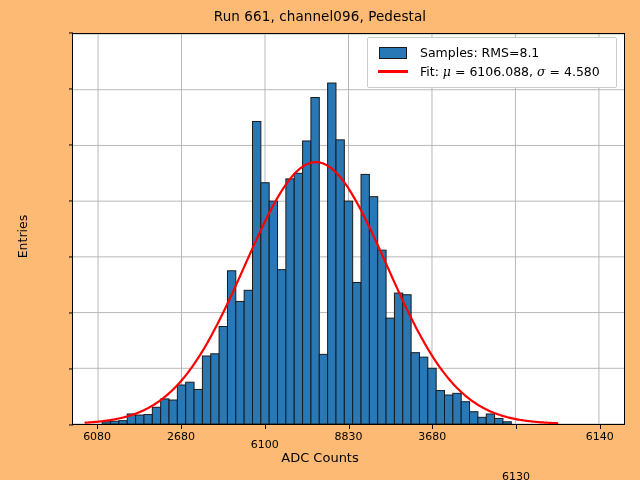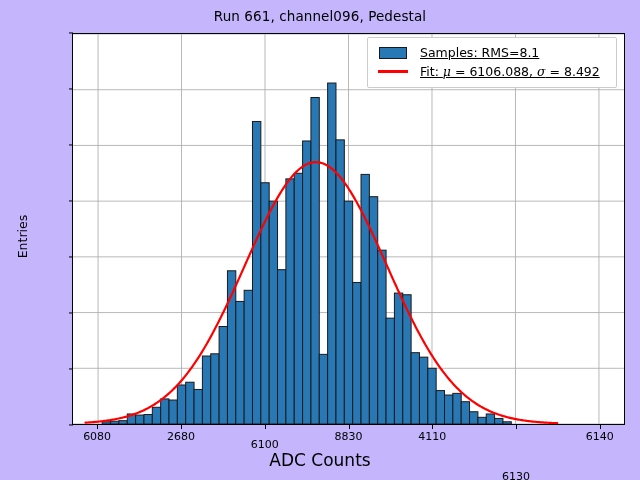--- a/index.html
+++ b/index.html
@@ -10,21 +10,21 @@
   body {
     width: 640px;
     height: 480px;
     font-family: "DejaVu Sans", sans-serif;
     overflow: hidden;
   }
   #figure {
     position: relative;
     width: 640px;
     height: 480px;
-    background: #c4b5fd;
+    background: #fdba74;
   }
   #chart-title {
     position: absolute;
     left: 0;
     top: 8px;
     width: 640px;
     text-align: center;
     font-size: 13.5px;
     color: #000000;
     letter-spacing: 0.1px;
@@ -82,21 +82,21 @@
     font-size: 12.5px;
     color: #000000;
     transform: rotate(-90deg);
   }
   #xlabel {
     position: absolute;
     left: 0;
     top: 450px;
     width: 640px;
     text-align: center;
-    font-size: 17px;
+    font-size: 13px;
     color: #000000;
   }
   
   #legend {
     position: absolute;
     left: 367px;
     top: 37px;
     width: 250px;
     padding: 5px 7px 6px 7px;
     box-sizing: border-box;
@@ -126,21 +126,20 @@
   }
   .legend-line {
     width: 30px;
     height: 2.2px;
     background: #ff0000;
   }
   .legend-label {
     font-size: 12.5px;
     color: #000000;
     white-space: nowrap;
-    text-decoration: underline;
   }
   .legend-label i { font-family: "DejaVu Serif", serif; font-style: italic; }
 </style>
 </head>
 <body>
 
 <div id="figure">
 
   <div id="chart-title">Run 661, channel096, Pedestal</div>
 
@@ -159,21 +158,21 @@
     </div>
   <div id="xtick-labels">
       <div class="xtick" style="left: 97.1364px;">6080</div>
       <div class="xtick-mark" style="left: 97.1364px;"></div>
       <div class="xtick" style="left: 180.924px;">2680</div>
       <div class="xtick-mark" style="left: 180.924px;"></div>
       <div class="xtick" style="left: 264.712px; margin-top: 8px;">6100</div>
       <div class="xtick-mark" style="left: 264.712px;"></div>
       <div class="xtick" style="left: 348.5px;">8830</div>
       <div class="xtick-mark" style="left: 348.5px;"></div>
-      <div class="xtick" style="left: 432.288px;">4110</div>
+      <div class="xtick" style="left: 432.288px;">3680</div>
       <div class="xtick-mark" style="left: 432.288px;"></div>
       <div class="xtick" style="left: 516.076px; margin-top: 40px;">6130</div>
       <div class="xtick-mark" style="left: 516.076px;"></div>
       <div class="xtick" style="left: 599.864px;">6140</div>
       <div class="xtick-mark" style="left: 599.864px;"></div>
     </div>
 
   <div id="plot-area">
     <svg id="grid-svg" viewBox="0 0 553 392" preserveAspectRatio="none">
         <line x1="25.14" y1="0" x2="25.14" y2="392" stroke="#b0b0b0" stroke-width="0.9"></line>
@@ -252,17 +251,17 @@
     <div class="legend-row">
       <span class="legend-key">
           <span class="legend-patch"></span>
         </span>
       <span class="legend-label">Samples: RMS=8.1</span>
     </div>
     <div class="legend-row">
       <span class="legend-key">
           <span class="legend-line"></span>
         </span>
-      <span class="legend-label"><span>Fit: </span><i>μ</i><span> = 6106.088, </span><i>σ</i><span> = 8.492</span></span>
+      <span class="legend-label"><span>Fit: </span><i>μ</i><span> = 6106.088, </span><i>σ</i><span> = 4.580</span></span>
     </div>
   </div>
 
 </div>
 
 </body></html>

